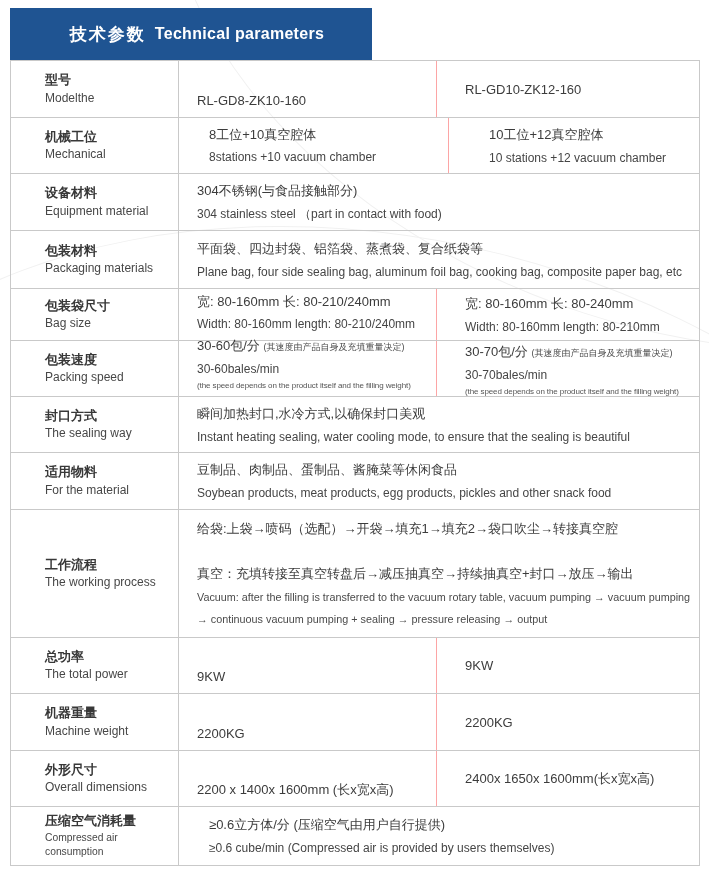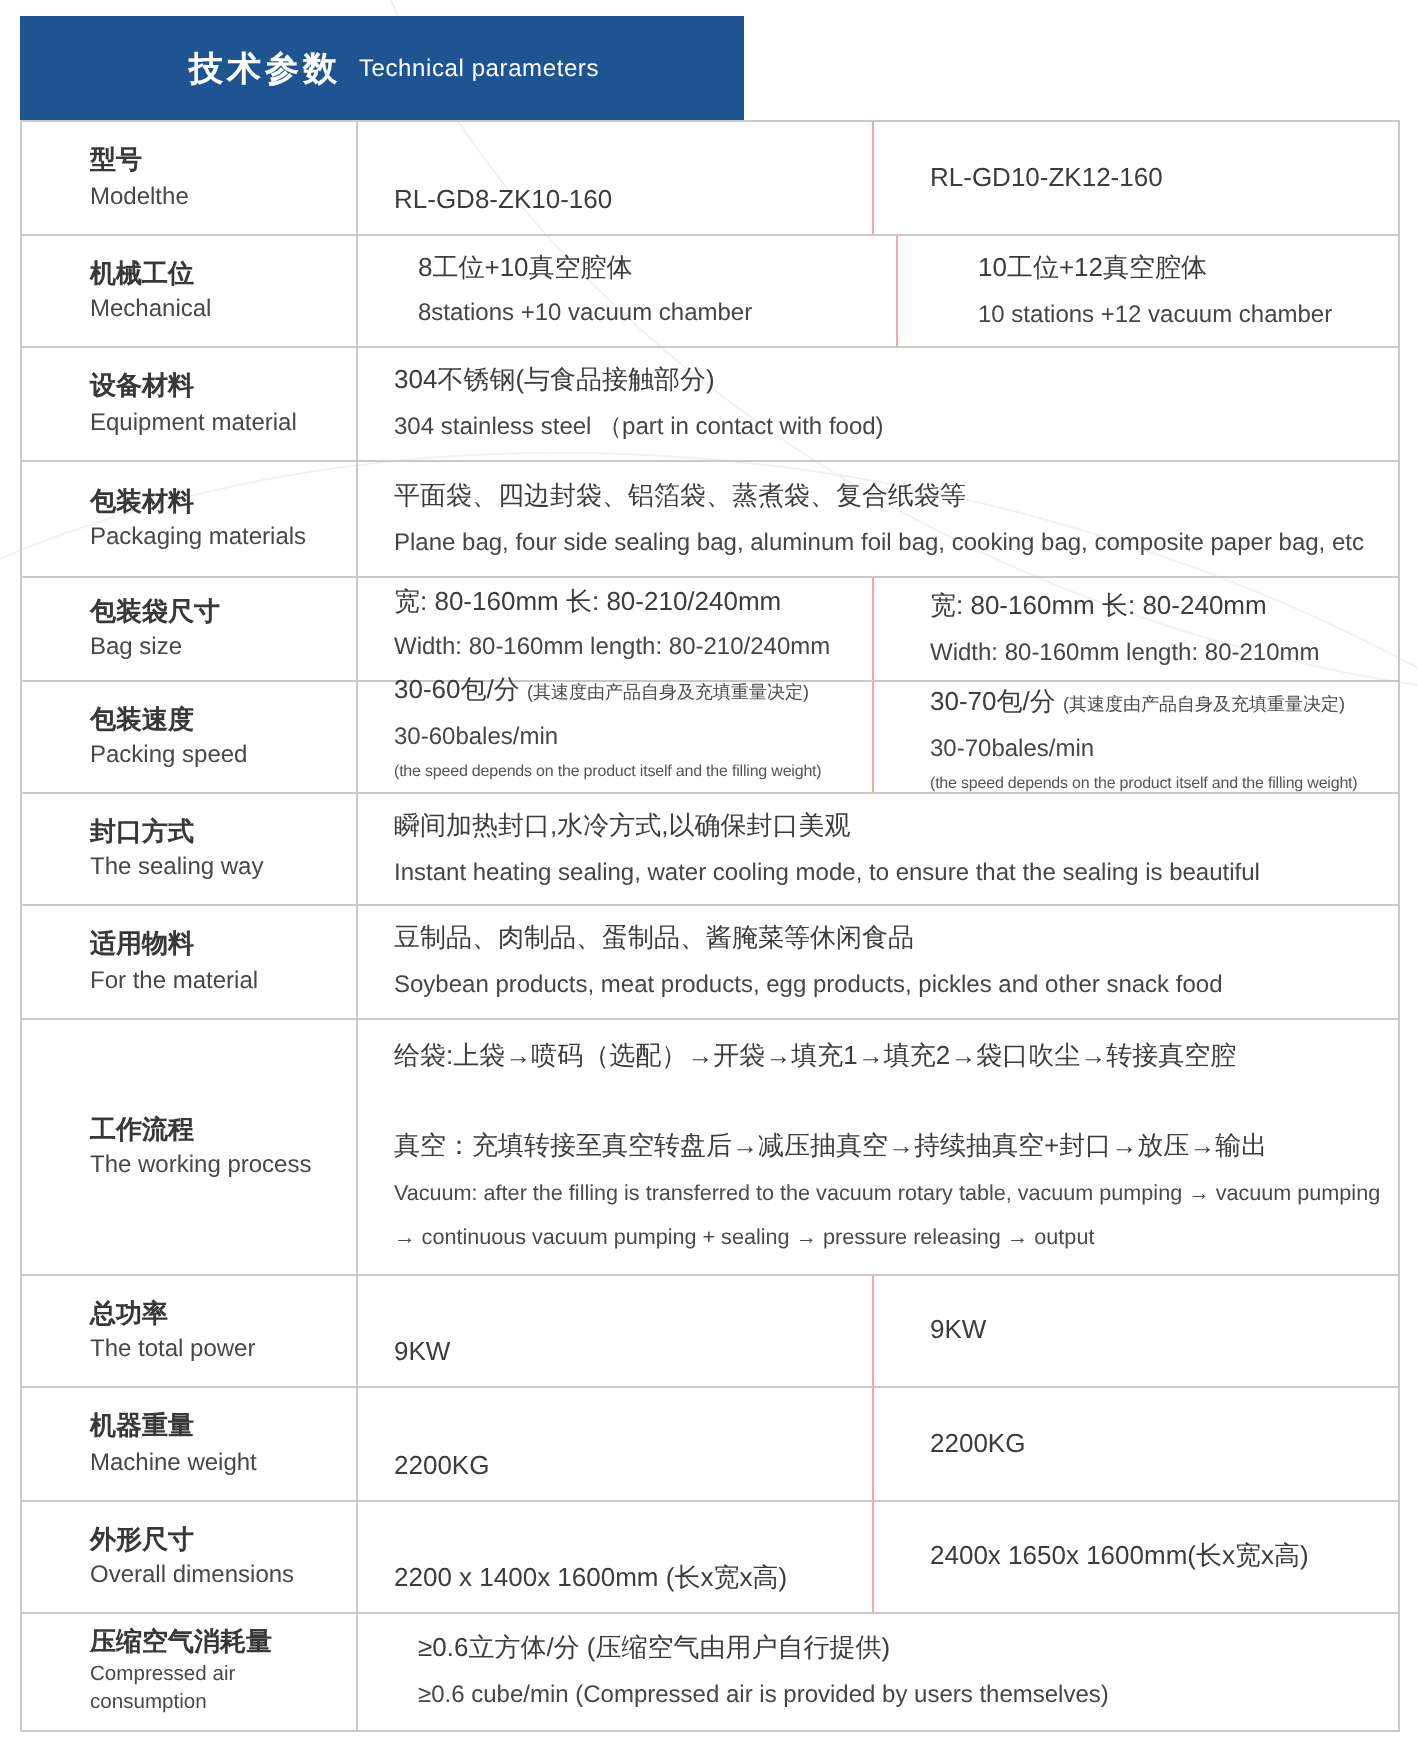--- a/index.html
+++ b/index.html
@@ -13,21 +13,21 @@
   .swoosh.s1{width:1100px;height:760px;left:150px;top:-430px;transform:rotate(18deg);}
   .swoosh.s2{width:1300px;height:900px;left:-260px;top:240px;transform:rotate(14deg);}
 
   
   .banner{
     position:absolute;left:10px;top:8px;width:350px;height:52px;
     display:flex;align-items:center;justify-content:center;gap:9px;
     color:#ffffff;z-index:2;padding-left:12px;
   }
   .banner .zh{font-size:17px;font-weight:700;letter-spacing:2px;}
-  .banner .en{font-size:12px;font-weight:400;letter-spacing:.3px;}
+  .banner .en{font-size:16px;font-weight:700;letter-spacing:.3px;}
 
   
   .tbl{
     position:absolute;left:10px;top:60px;width:690px;
     border:1px solid #c9c9c9;box-sizing:border-box;z-index:1;
   }
   .t-row{display:flex;border-bottom:1px solid #c9c9c9;box-sizing:border-box;}
   .t-row:last-child{border-bottom:none;gap:12px;}
   .cell{box-sizing:border-box;display:flex;flex-direction:column;justify-content:center;}
   .cell.label{width:168px;border-right:1px solid #c9c9c9;padding:2px 6px 4px 34px;}

